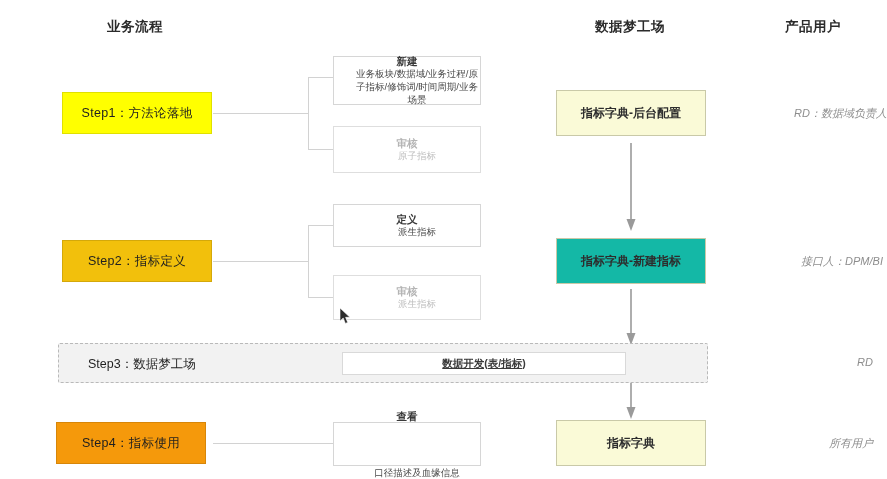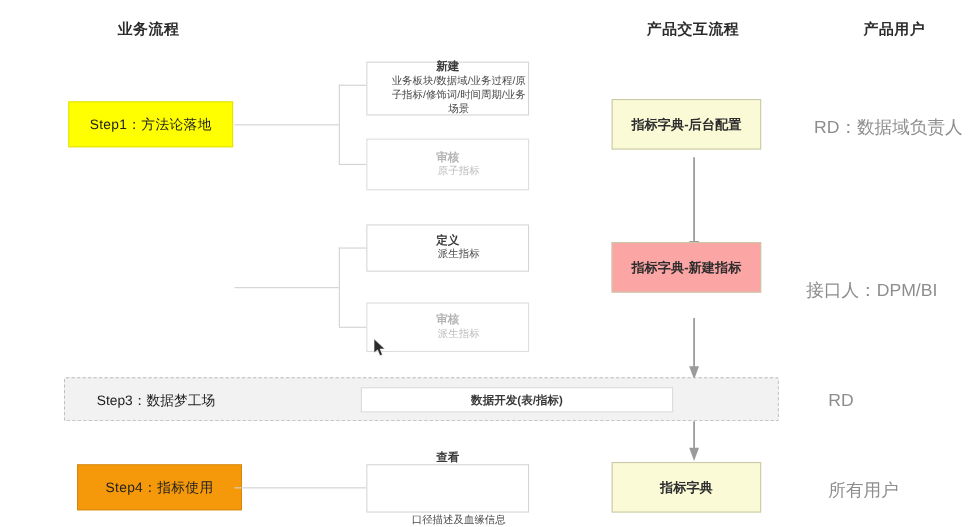--- a/index.html
+++ b/index.html
@@ -64,36 +64,37 @@
     line-height: 1.35;
     word-break: break-all;
     margin-left: 20px;
   }
   .feat-box.muted { border-color: #dedede; }
   .feat-box.muted .feat-title { color: #b4b4b4; }
   .feat-box.muted .feat-sub   { color: #bdbdbd; }
 
   
   .flow-box {
-    width: 136px; height: 46px;
+    width: 150px; height: 46px;
     background: #fafad7;
     border: 1px solid #c9c9a8;
     display: flex; align-items: center; justify-content: center;
     font-size: 12px;
     font-weight: bold;
     color: #2d2d2d;
     white-space: nowrap;
   }
 
   
   .user-label {
-    font-size: 16px;
+    font-size: 11px;
     color: #8d8d8d;
-    text-align: left;
-    white-space: nowrap;
+    text-align: right;
+    white-space: nowrap;
+    font-style: italic;
   }
 
   
   .band {
     border: 1px dashed #b9b9b9;
     background: #f2f2f2;
     border-radius: 2px;
   }
   .band-label {
     font-size: 12.5px;
@@ -117,21 +118,21 @@
 
   
   .cursor { position: absolute; width: 12px; height: 18px; }
 </style>
 </head>
 <body>
 
 <div id="canvas">
 
   <div class="abs col-header" style="left:60px;  top:18px; width:150px;">业务流程</div>
-  <div class="abs col-header" style="left:555px; top:18px; width:150px;">产品交互流程</div>
+  <div class="abs col-header" style="left:555px; top:18px; width:150px;">数据梦工场</div>
   <div class="abs col-header" style="left:753px; top:18px; width:120px;text-align:center;">产品用户</div>
 
   <div class="abs step-chip" style="left:62px; top:92px; background:#ffff00;">Step1：方法论落地</div>
 
   <div class="abs line-h" style="left:213px; top:113px; width:95px;"></div>
   <div class="abs line-v" style="left:308px; top:77px; height:72px;"></div>
   <div class="abs line-h" style="left:308px; top:77px; width:26px;"></div>
   <div class="abs line-h" style="left:308px; top:149px; width:26px;"></div>
 
   <div class="abs feat-box" style="left:333px; top:56px; height:49px;">
@@ -146,57 +147,58 @@
 
   <div class="abs flow-box" style="left: 556px; top: 90px; background: rgb(250, 250, 215);">指标字典-后台配置</div>
 
   <div class="abs user-label" style="left:740px; top:106px; width:147px;">RD：数据域负责人</div>
 
   <svg class="conn-svg" style="left:625px; top:143px;" width="14" height="90">
     <line x1="6" y1="0" x2="6" y2="78" stroke="#9a9a9a" stroke-width="1.6"></line>
     <polygon points="6,88 1.5,76 10.5,76" fill="#9a9a9a"></polygon>
   </svg>
 
+  <div class="abs step-chip" style="left:62px; top:240px; background:#f2c00c;">Step2：指标定义</div>
 
   <div class="abs line-h" style="left:213px; top:261px; width:95px;"></div>
   <div class="abs line-v" style="left:308px; top:225px; height:72px;"></div>
   <div class="abs line-h" style="left:308px; top:225px; width:26px;"></div>
   <div class="abs line-h" style="left:308px; top:297px; width:26px;"></div>
 
   <div class="abs feat-box" style="left:333px; top:204px; height:43px;">
     <div class="feat-title">定义</div>
     <div class="feat-sub">派生指标</div>
   </div>
 
   <div class="abs feat-box muted" style="left:333px; top:275px; height:45px;">
     <div class="feat-title">审核</div>
     <div class="feat-sub">派生指标</div>
   </div>
 
-  <div class="abs flow-box" style="left: 556px; top: 220px; background: #fca5a5;">指标字典-新建指标</div>
+  <div class="abs flow-box" style="left: 556px; top: 238px; background: #14b8a6;">指标字典-新建指标</div>
 
   <div class="abs user-label" style="left:733px; top:254px; width:150px;">接口人：DPM/BI</div>
 
   <svg class="conn-svg" style="left:625px; top:289px;" width="14" height="58">
     <line x1="6" y1="0" x2="6" y2="46" stroke="#9a9a9a" stroke-width="1.6"></line>
     <polygon points="6,56 1.5,44 10.5,44" fill="#9a9a9a"></polygon>
   </svg>
 
   <div class="abs band" style="left:58px; top:343px; width:650px; height:40px;"></div>
   <div class="abs band-label" style="left:88px; top:356px;">Step3：数据梦工场</div>
-  <div class="abs band-box" style="left:328px; top:352px; width:284px; height:23px;">数据开发(表/指标)</div>
+  <div class="abs band-box" style="left:342px; top:352px; width:284px; height:23px;text-decoration:underline;">数据开发(表/指标)</div>
 
   <div class="abs user-label" style="left:753px; top:356px; width:120px;">RD</div>
 
   <svg class="conn-svg" style="left:625px; top:383px;" width="14" height="38">
     <line x1="6" y1="0" x2="6" y2="26" stroke="#9a9a9a" stroke-width="1.6"></line>
     <polygon points="6,36 1.5,24 10.5,24" fill="#9a9a9a"></polygon>
   </svg>
 
-  <div class="abs step-chip" style="left:70px; top:422px; background:#f5990b;">Step4：指标使用</div>
+  <div class="abs step-chip" style="left:56px; top:422px; background:#f5990b;">Step4：指标使用</div>
 
   <div class="abs line-h" style="left:213px; top:443px; width:121px;"></div>
 
   <div class="abs feat-box" style="left:333px; top:422px; height:44px;gap:44px;">
     <div class="feat-title">查看</div>
     <div class="feat-sub">口径描述及血缘信息</div>
   </div>
 
   <div class="abs user-label" style="left:753px; top:436px; width:120px;">所有用户</div>
 

